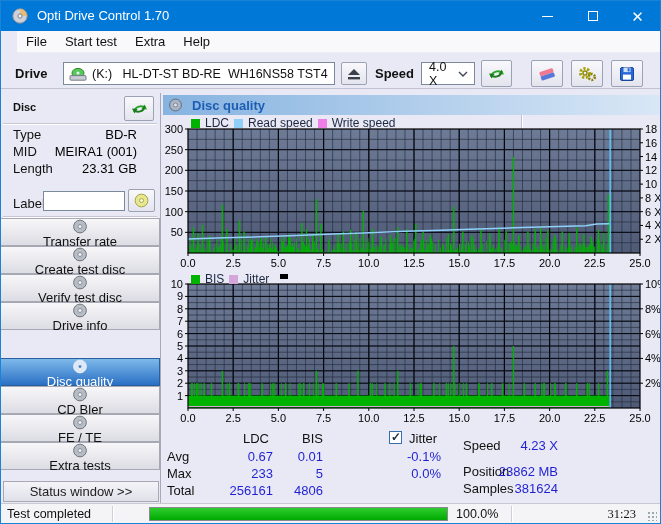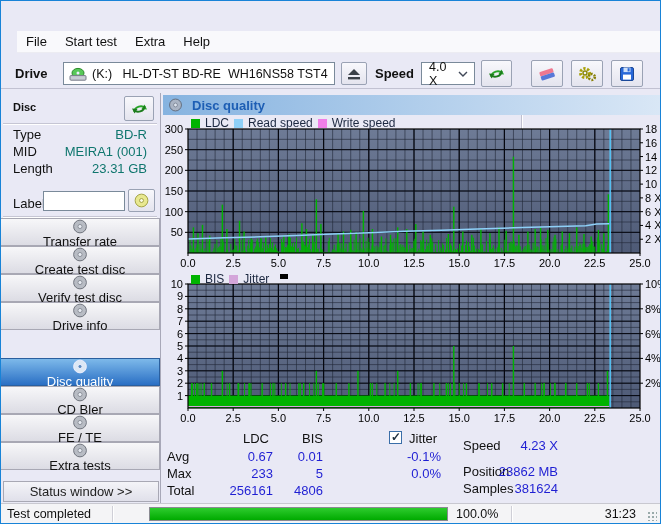--- a/index.html
+++ b/index.html
@@ -29,21 +29,21 @@
   .combo .chev { margin-left:auto; margin-right:6px; }
   .tbtn { position:absolute; background:linear-gradient(#f8f8fc,#e4e4ee); border:1px solid #9aa2b4; border-radius:2px; display:flex; align-items:center; justify-content:center; }
   .tb-sep { position:absolute; top:57px; width:1px; height:28px; background:#c0c0d0; box-shadow:1px 0 0 #fff; }
 
   
   .sidebar { position:absolute; left:0; top:92px; width:160px; height:410px; background:#e9e9f5; border-right:1px solid #a8a8b8; }
   .disc-hdr { position:absolute; left:12px; top:8px; font-size:11px; font-weight:bold; color:#111; }
   .side-refresh { position:absolute; left:123px; top:3px; width:30px; height:25px; }
   .hsep { position:absolute; left:2px; width:154px; height:1px; background:#c6c6d4; box-shadow:0 1px 0 #fff; }
   .disc-row { position:absolute; left:12px; width:140px; height:16px; font-size:13px; color:#111; }
-  .disc-row .val { position:absolute; right:6px; color:#0f766e; }
+  .disc-row .val { position:absolute; right:16px; color:#000000; }
   .label-input { position:absolute; left:42px; top:98px; width:82px; height:20px; border:1px solid #7a8a9a; background:#fff; font-size:12px; padding:0 3px; }
   .label-btn { position:absolute; left:127px; top:96px; width:27px; height:23px; }
 
   .nav { position:absolute; left:0; width:159px; height:28px; display:flex; align-items:center;
          background:linear-gradient(#f7f7f9,#dcdce4); border:1px solid #a8a8b4; border-left:none; font-size:13px; color:#111;flex-direction:column; }
   .nav .ic { margin-left:8px; margin-right:8px; width:16px; height:15px; flex:0 0 auto; }
   .nav.active { background:linear-gradient(#7db9ea,#2a6fc4); color:#fff; border-color:#2a5f9e; }
   .statuswin-btn { position:absolute; left:2px; top:388px; width:156px; height:21px; background:linear-gradient(#f4f4f8,#e0e0ea);
                    border:1px solid #a8a8b4; font-size:13px; color:#222; display:flex; align-items:center; justify-content:center; }
 
@@ -70,29 +70,46 @@
   .cb { position:absolute; width:13px; height:13px; border:1px solid #3a6ea8; background:#fff; }
   .cb::after { content:"\2713"; position:absolute; left:1px; top:-2px; font-size:12px; color:#203040; font-weight:bold; }
 
   
   .statusbar { position:absolute; left:0; top:502px; width:100%; height:21px; background:#f4f4f6; border-top:1px solid #c8c8d0; font-size:12.5px; color:#111; }
   .sb-text { position:absolute; left:6px; top:3px; }
   .sb-sep { position:absolute; top:2px; width:1px; height:16px; background:#cfcfd7; box-shadow:1px 0 0 #fff; }
   .progress { position:absolute; left:148px; top:3px; width:299px; height:14px; border:1px solid #8a8a92; background:#fff; }
   .progress-fill { height:100%; background:linear-gradient(#2ecc2e,#00aa00); }
   .sb-pct { position:absolute; left:455px; top:3px; }
-  .sb-time { position:absolute; right:24px; top:3px; }
+  .sb-time { position:absolute; right:24px; top:3px;font-family:Liberation Serif, serif; }
   .grip { position:absolute; right:3px; bottom:3px; width:10px; height:10px;
           background:radial-gradient(circle at 2px 2px,#9aa 1px,transparent 1.2px); background-size:4px 4px; }
 </style>
 </head>
 <body>
 
 <div id="app">
 
+  <div class="titlebar">
+    <svg class="title-icon" viewBox="0 0 16 16">
+      <circle cx="8" cy="8" r="7.2" fill="#cdd2da" stroke="#8a8e98"></circle>
+      <path d="M8 .8 A7.2 7.2 0 0 1 15.2 8 L10 8 A2 2 0 0 0 8 6 Z" fill="#e8b860" opacity=".8"></path>
+      <circle cx="8" cy="8" r="2.1" fill="#f4f6fa" stroke="#7a7e88"></circle>
+    </svg>
+    <span class="title-text">Opti Drive Control 1.70</span>
+    <div class="winbtn min">
+        <div class="glyph-min"></div>
+      </div>
+    <div class="winbtn max">
+        <div class="glyph-max"></div>
+      </div>
+    <div class="winbtn close">
+        <div class="glyph-close">✕</div>
+      </div>
+  </div>
 
   <div class="menubar">
     <div class="menu-item">File</div>
     <div class="menu-item">Start test</div>
     <div class="menu-item">Extra</div>
     <div class="menu-item">Help</div>
   </div>
 
   <div class="toolbar">
     <span class="tb-label" style="left:14px">Drive</span>

